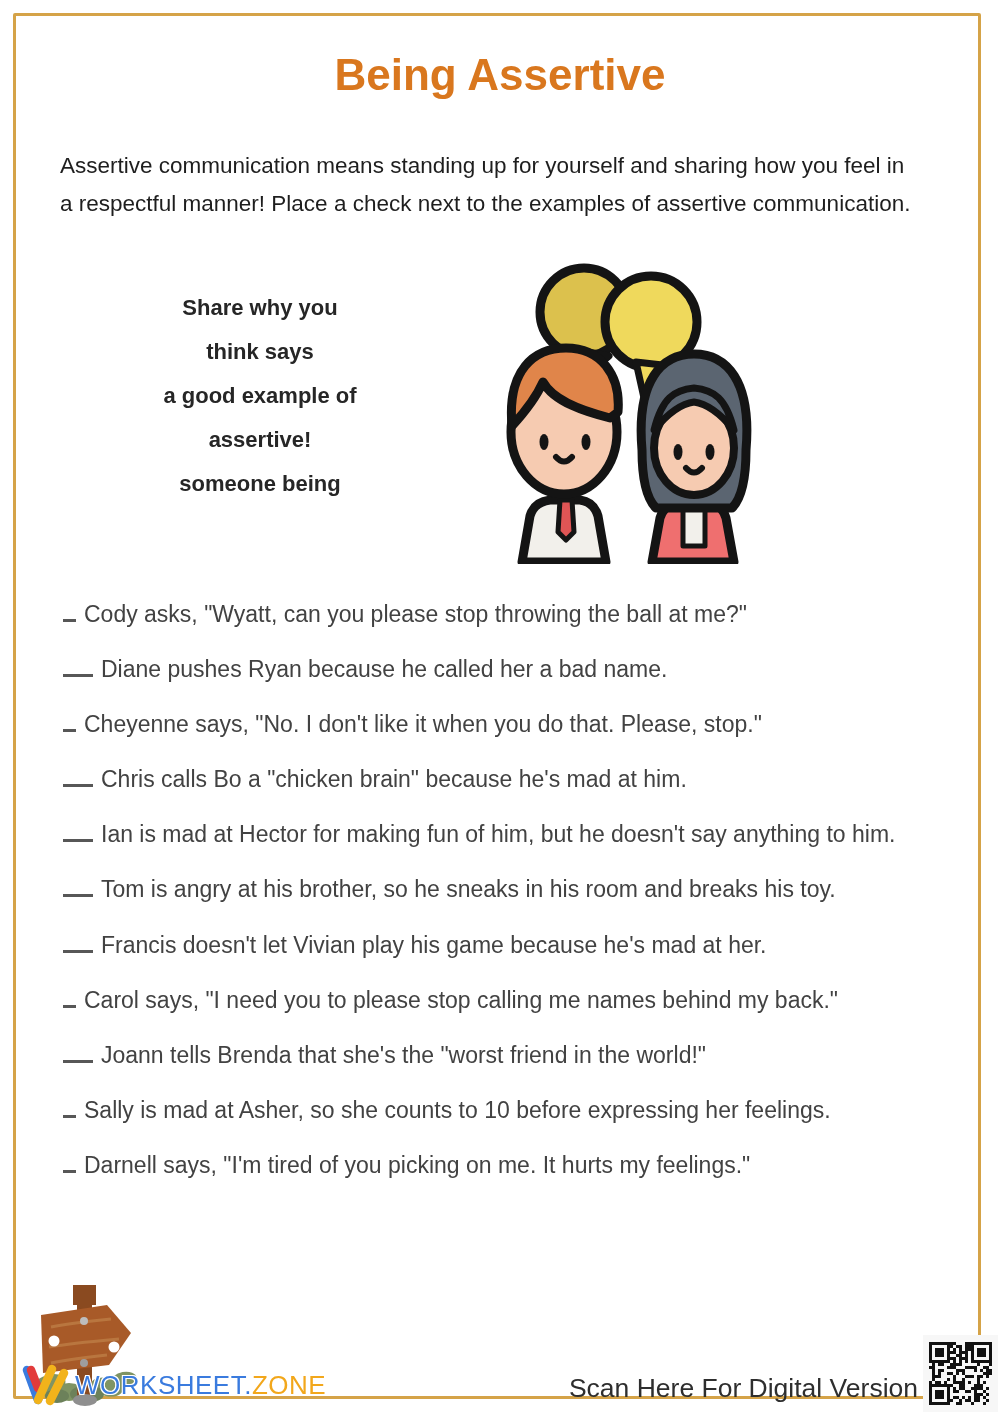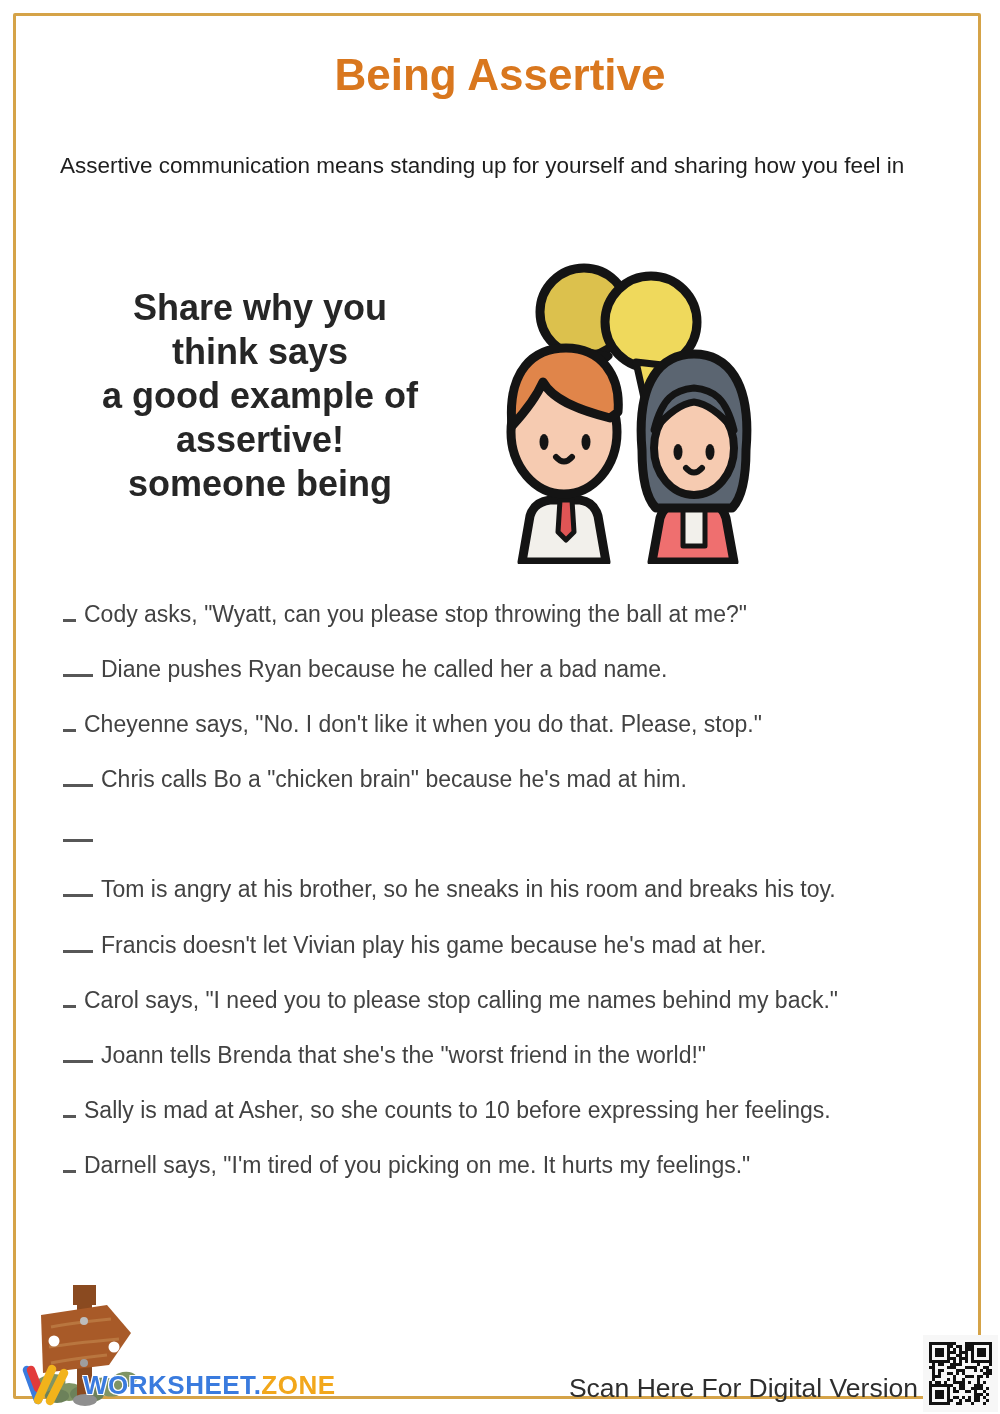--- a/index.html
+++ b/index.html
@@ -14,40 +14,39 @@
   .title{
     position:absolute;top:50px;left:0;width:100%;margin:0;text-align:center;
     font-size:44px;font-weight:700;color:var(--accent-orange,#D9771E);
   }
   .intro{
     position:absolute;top:147px;left:60px;width:880px;text-align:left;
     font-size:22.5px;line-height:38px;color:var(--text-dark,#1E1E1E);
   }
   .prompt{
     position:absolute;top:286px;left:68px;width:384px;text-align:center;
-    font-size:36px;font-weight:700;line-height:44px;color:#262626;
+    font-size:22px;font-weight:700;line-height:44px;color:#262626;
   }
   .illustration{position:absolute;left:494px;top:250px;width:272px;height:314px;}
   .items{
     position:absolute;left:63px;top:596px;width:886px;
     font-size:23px;line-height:36.5px;color:var(--text-gray,#424242);
   }
   .item{margin-bottom:18.6px;}
   .blank{
     display:inline-block;height:0.95em;border-bottom:3px solid #575757;margin-right:8px;
   }
   .blank-short{width:13px;}
   .blank-long{width:30px;}
   .signpost{position:absolute;left:26px;top:1281px;width:120px;height:126px;}
   .logo{position:absolute;left:22px;top:1364px;display:flex;align-items:center;gap:3px;}
   .logo-mark{width:50px;height:42px;flex:0 0 auto;}
   .logo-text{
-    font-size:26px;font-weight:700;letter-spacing:0.5px;white-space:nowrap;
+    font-size:26px;font-weight:400;letter-spacing:0.5px;white-space:nowrap;
     text-shadow:-1px -1px 0 #fff,1px -1px 0 #fff,-1px 1px 0 #fff,1px 1px 0 #fff;
-    margin-left:8px;
   }
   .logo-blue{color:var(--logo-blue,#3A7BDE);}
   .logo-orange{color:var(--logo-orange,#F2A71B);}
   .scan{
     position:absolute;left:0;top:1373px;width:918px;text-align:right;
     font-size:26.5px;color:#2E2E2E;white-space:nowrap;
   }
   .qrbox{
     position:absolute;left:923px;top:1335px;width:75px;height:77px;background:#F7F7F7;
     display:flex;align-items:center;justify-content:center;
@@ -57,20 +56,21 @@
 </head>
 <body>
 
 <div class="frame"></div>
 
 <h1 class="title">Being Assertive</h1>
 
 <div class="intro">
 
 <div class="intro-line">Assertive communication means standing up for yourself and sharing how you feel in</div>
+    <div class="intro-line">a respectful manner! Place a check next to the examples of assertive communication.</div>
   </div>
 
 <div class="prompt">
 
 <div class="prompt-line">Share why you</div>
     <div class="prompt-line">think says</div>
     <div class="prompt-line">a good example of</div>
     <div class="prompt-line">assertive!</div>
     <div class="prompt-line">someone being</div>
   </div>
@@ -111,21 +111,21 @@
 <div class="items">
 
     <div class="item"><span class="blank blank-short"></span><span>Cody asks, "Wyatt, can you please stop throwing the ball at me?"</span></div>
 
     <div class="item"><span class="blank blank-long"></span><span>Diane pushes Ryan because he called her a bad name.</span></div>
 
     <div class="item"><span class="blank blank-short"></span><span>Cheyenne says, "No. I don't like it when you do that. Please, stop."</span></div>
 
     <div class="item"><span class="blank blank-long"></span><span>Chris calls Bo a "chicken brain" because he's mad at him.</span></div>
 
-    <div class="item"><span class="blank blank-long"></span></div>
+    <div class="item"><span class="blank blank-long"></span><span>Ian is mad at Hector for making fun of him, but he doesn't say anything to him.</span></div>
 
     <div class="item"><span class="blank blank-long"></span><span>Tom is angry at his brother, so he sneaks in his room and breaks his toy.</span></div>
 
     <div class="item"><span class="blank blank-long"></span><span>Francis doesn't let Vivian play his game because he's mad at her.</span></div>
 
     <div class="item"><span class="blank blank-short"></span><span>Carol says, "I need you to please stop calling me names behind my back."</span></div>
 
     <div class="item"><span class="blank blank-long"></span><span>Joann tells Brenda that she's the "worst friend in the world!"</span></div>
 
     <div class="item"><span class="blank blank-short"></span><span>Sally is mad at Asher, so she counts to 10 before expressing her feelings.</span></div>

